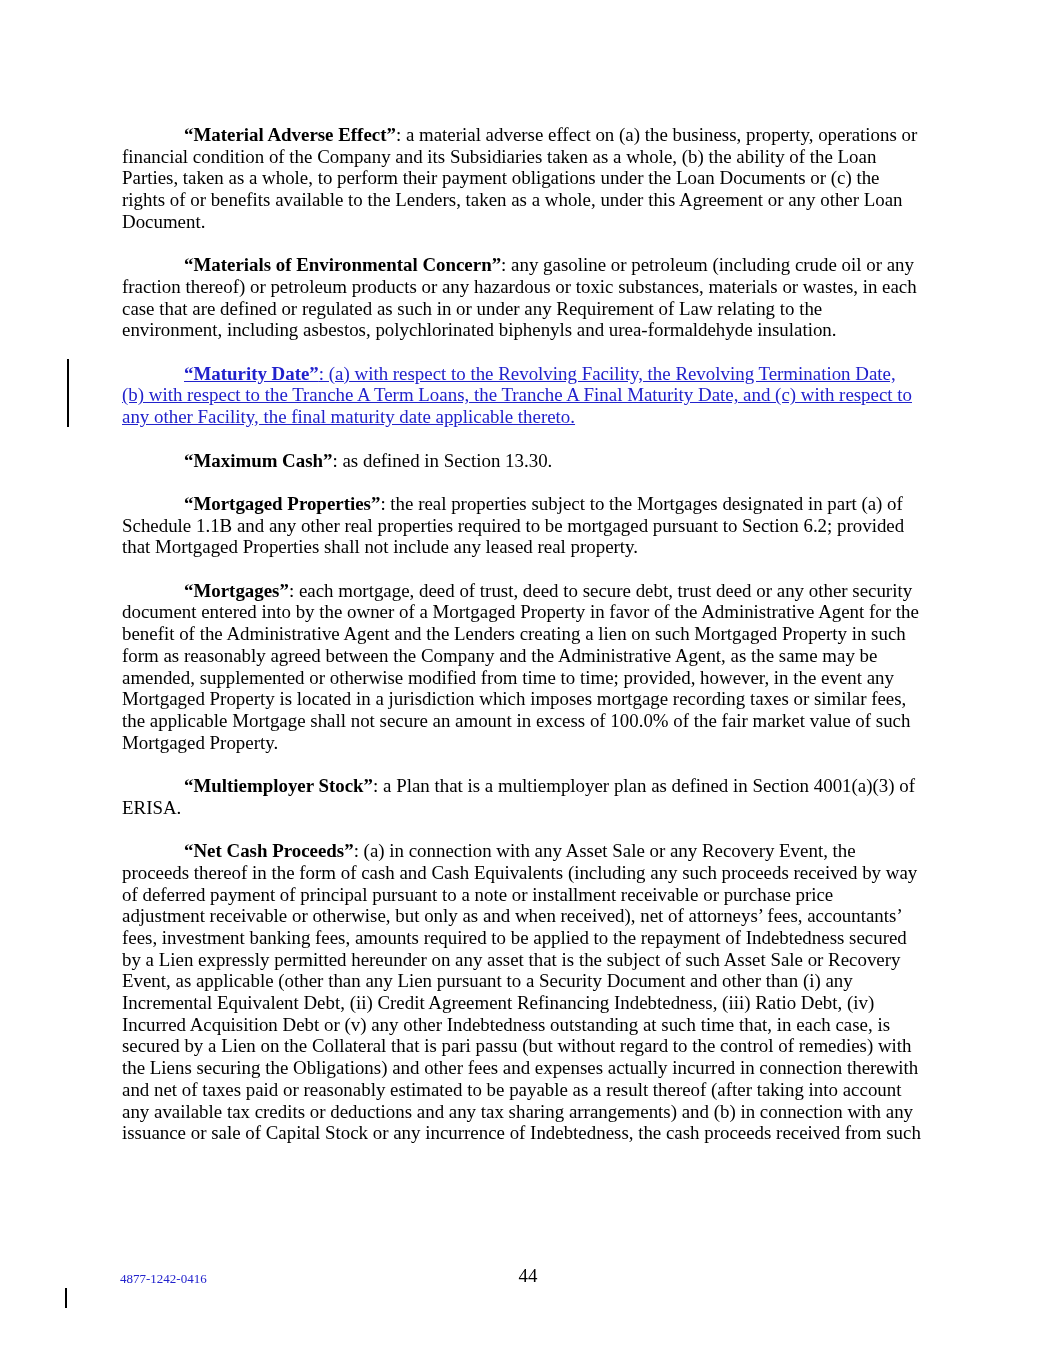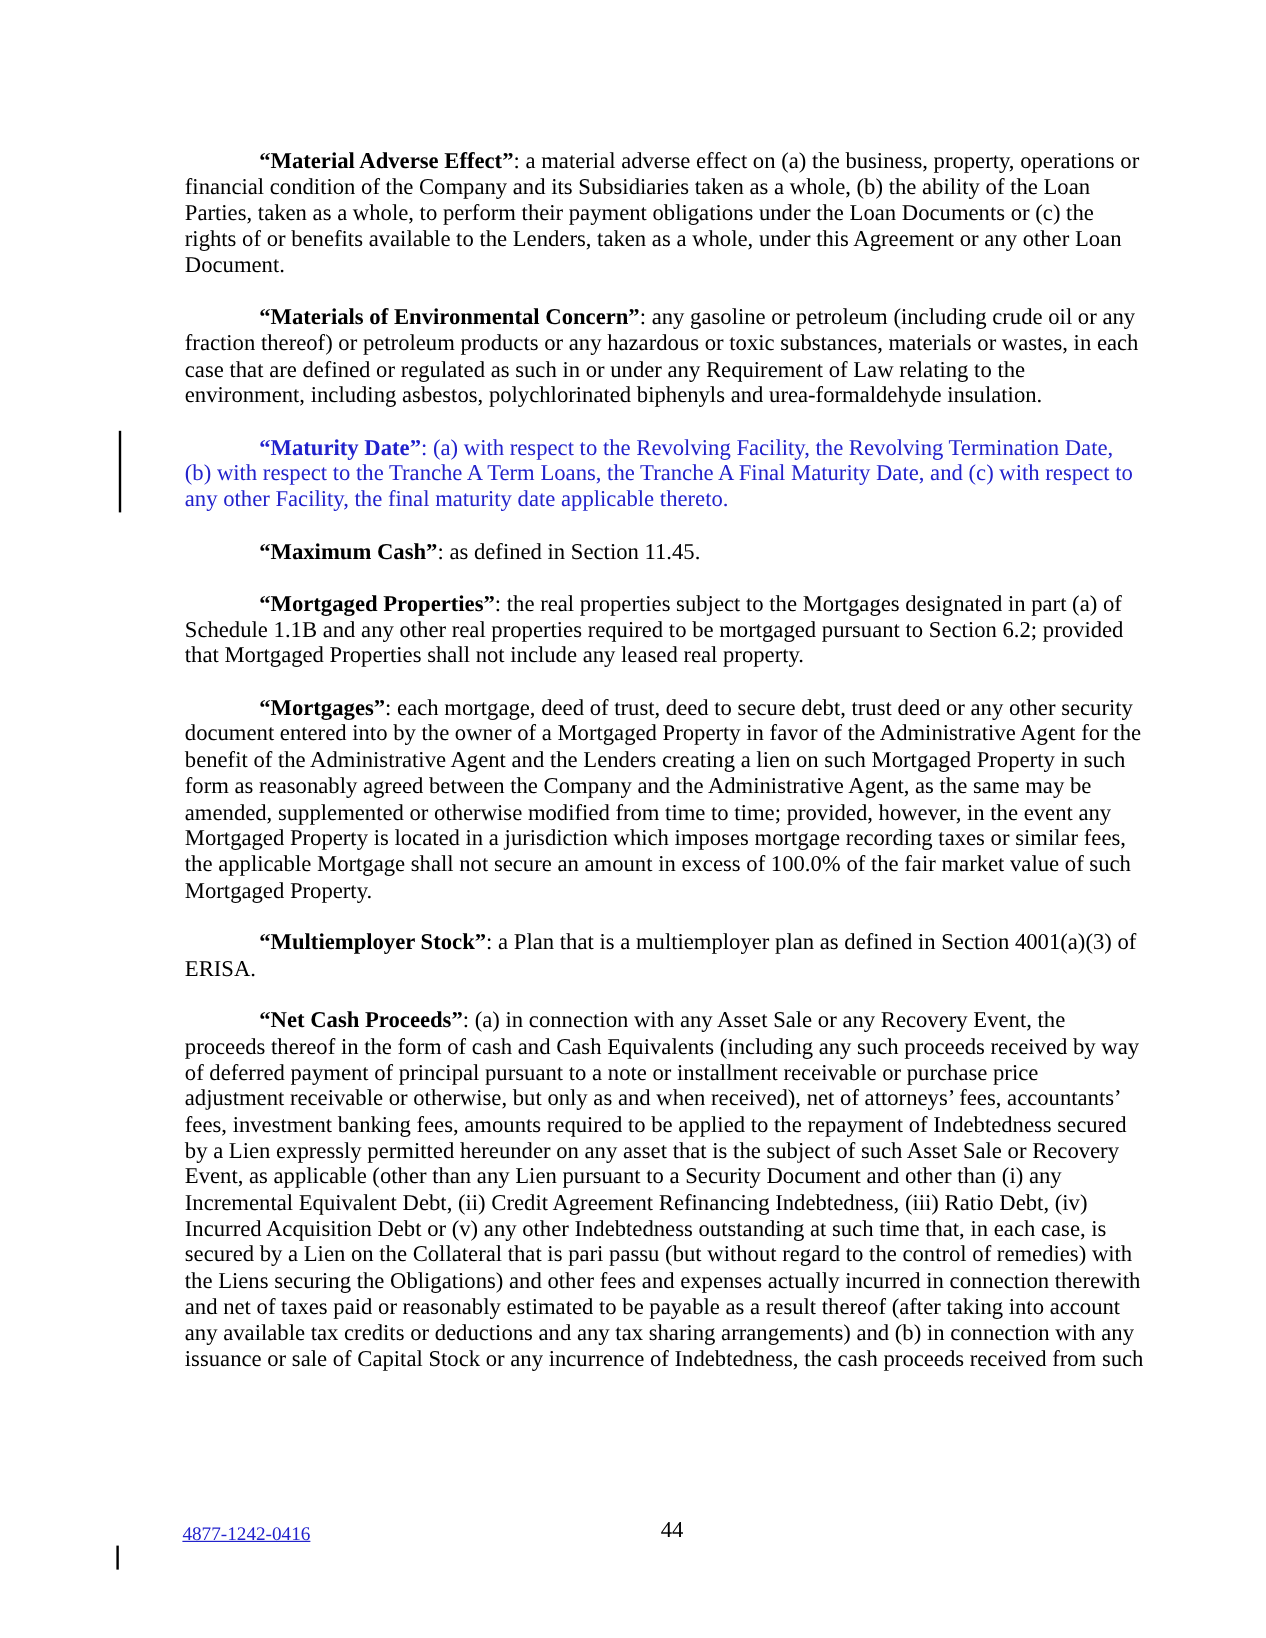--- a/index.html
+++ b/index.html
@@ -8,41 +8,41 @@
     background: #ffffff;
   }
   .page {
     position: relative;
     width: 982px;
     height: 1365px;
     background: #ffffff;
     font-family: "Liberation Serif", serif;
     color: #000000;
     overflow: hidden;
-    margin-left: 32px;
   }
   .content {
     position: absolute;
     left: 122px;
     top: 124px;
     width: 880px;
   }
   p.def {
     margin: 0 0 21.7px 0;
     font-size: 18.9px;
     line-height: 21.7px;
     white-space: pre-wrap;
     text-indent: 62px;
     color: #000000;
   }
   p.def .term {
     font-weight: bold;
   }
   p.def.inserted {
     color: var(--insertion-blue, #2222cc);
+    text-decoration: underline;
   }
   .change-bar {
     position: absolute;
     background: #000000;
   }
   .bar-maturity {
     left: 67px;
     top: 359px;
     width: 2px;
     height: 68px;
@@ -60,24 +60,23 @@
     width: 812px;
     text-align: center;
     font-size: 18.9px;
     line-height: 21.7px;
     color: #000000;
   }
   .doc-id {
     position: absolute;
     left: 120px;
     top: 1271px;
-    font-size: 16px;
+    font-size: 13px;
     line-height: 15px;
     color: var(--insertion-blue, #2222cc);
-    text-decoration: underline;
   }
 </style>
 </head>
 <body>
 
 <div class="page">
 
   <div class="change-bar bar-maturity"></div>
   <div class="change-bar bar-footer"></div>
 
@@ -87,21 +86,21 @@
 Parties, taken as a whole, to perform their payment obligations under the Loan Documents or (c) the
 rights of or benefits available to the Lenders, taken as a whole, under this Agreement or any other Loan
 Document.</span></p>
       <p class="def"><span class="term">“Materials of Environmental Concern”</span><span class="body">: any gasoline or petroleum (including crude oil or any
 fraction thereof) or petroleum products or any hazardous or toxic substances, materials or wastes, in each
 case that are defined or regulated as such in or under any Requirement of Law relating to the
 environment, including asbestos, polychlorinated biphenyls and urea-formaldehyde insulation.</span></p>
       <p class="def inserted"><span class="term">“Maturity Date”</span><span class="body">: (a) with respect to the Revolving Facility, the Revolving Termination Date,
 (b) with respect to the Tranche A Term Loans, the Tranche A Final Maturity Date, and (c) with respect to
 any other Facility, the final maturity date applicable thereto.</span></p>
-      <p class="def"><span class="term">“Maximum Cash”</span><span class="body">: as defined in Section 11.45.</span></p>
+      <p class="def"><span class="term">“Maximum Cash”</span><span class="body">: as defined in Section 13.30.</span></p>
       <p class="def"><span class="term">“Mortgaged Properties”</span><span class="body">: the real properties subject to the Mortgages designated in part (a) of
 Schedule 1.1B and any other real properties required to be mortgaged pursuant to Section 6.2; provided
 that Mortgaged Properties shall not include any leased real property.</span></p>
       <p class="def"><span class="term">“Mortgages”</span><span class="body">: each mortgage, deed of trust, deed to secure debt, trust deed or any other security
 document entered into by the owner of a Mortgaged Property in favor of the Administrative Agent for the
 benefit of the Administrative Agent and the Lenders creating a lien on such Mortgaged Property in such
 form as reasonably agreed between the Company and the Administrative Agent, as the same may be
 amended, supplemented or otherwise modified from time to time; provided, however, in the event any
 Mortgaged Property is located in a jurisdiction which imposes mortgage recording taxes or similar fees,
 the applicable Mortgage shall not secure an amount in excess of 100.0% of the fair market value of such

